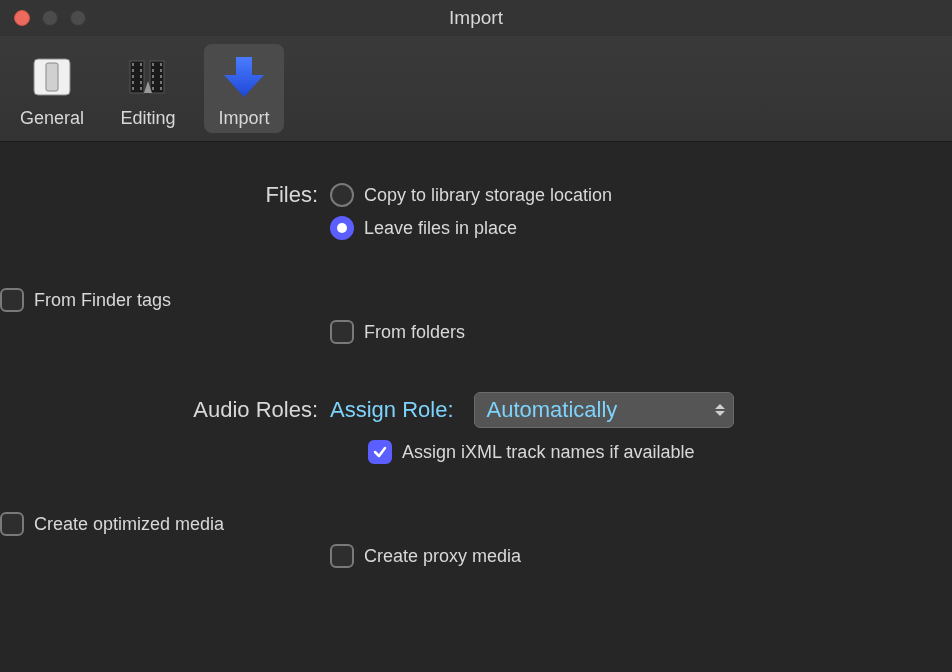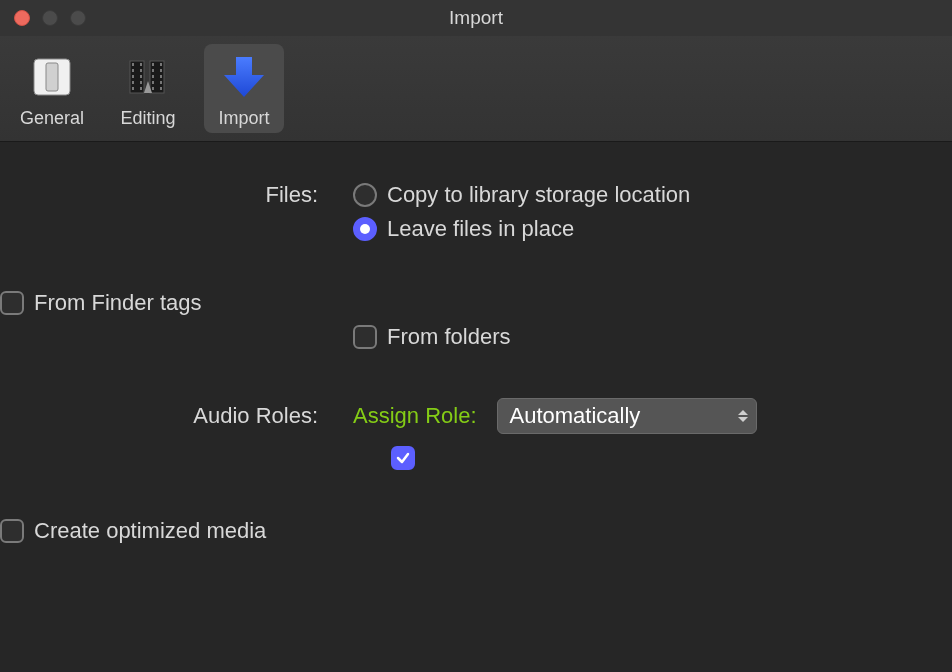--- a/index.html
+++ b/index.html
@@ -71,21 +71,20 @@
       color: #d8d8d8;
       margin-top: 2px;
     }
     .content {
       padding-top: 40px;
     }
     .row {
       display: flex;
       align-items: center;
       margin-bottom: 8px;
-      gap: 23px;
     }
     .row-label {
       width: 330px;
       text-align: right;
       font-size: 22px;
       color: #d8d8d8;
       padding-right: 12px;
     }
     .row-controls {
       display: flex;
@@ -128,35 +127,35 @@
       cursor: pointer;
       flex-shrink: 0;
     }
     .checkbox.checked {
       background: #5c5fff;
       border-color: #5c5fff;
     }
     .checkbox.checked svg { display: block; }
     .checkbox svg { display: none; }
     .option-label {
-      font-size: 22px;
+      font-size: 18px;
       color: #d8d8d8;
       cursor: pointer;
     }
     .sublabel {
       font-size: 22px;
-      color: #84cc16;
+      color: #7dd3fc;
       padding-right: 10px;
     }
     .select {
       background: #555555;
       border: 1px solid #6a6a6a;
       border-radius: 6px;
       padding: 4px 36px 4px 12px;
-      color: #ffffff;
+      color: #7dd3fc;
       font-size: 22px;
       position: relative;
       cursor: pointer;
       min-width: 260px;
       height: 36px;
       display: inline-flex;
       align-items: center;
     }
     .select-arrows {
       position: absolute;
@@ -296,27 +295,37 @@
     </div>
   </div>
   <div class="row" style="margin-top:12px;">
     <div class="row-label"></div>
     <div class="row-controls" style="padding-left:38px;">
       <span class="checkbox checked">
         <svg width="16" height="16" viewBox="0 0 16 16">
             <path d="M3 8 L7 12 L13 4" stroke="#fff" stroke-width="2.5" fill="none" stroke-linecap="round" stroke-linejoin="round"></path>
           </svg>
       </span>
+      <span class="option-label">Assign iXML track names if available</span>
     </div>
   </div>
 
   <div class="section-gap"></div>
 
   <div class="row">
     <div class="row-controls">
       <span class="checkbox">
         
       </span>
       <span class="option-label">Create optimized media</span>
     </div>
   </div>
+  <div class="row">
+    <div class="row-label"></div>
+    <div class="row-controls">
+      <span class="checkbox">
+        
+      </span>
+      <span class="option-label">Create proxy media</span>
+    </div>
+  </div>
 
 </div>
 
 </body></html>

